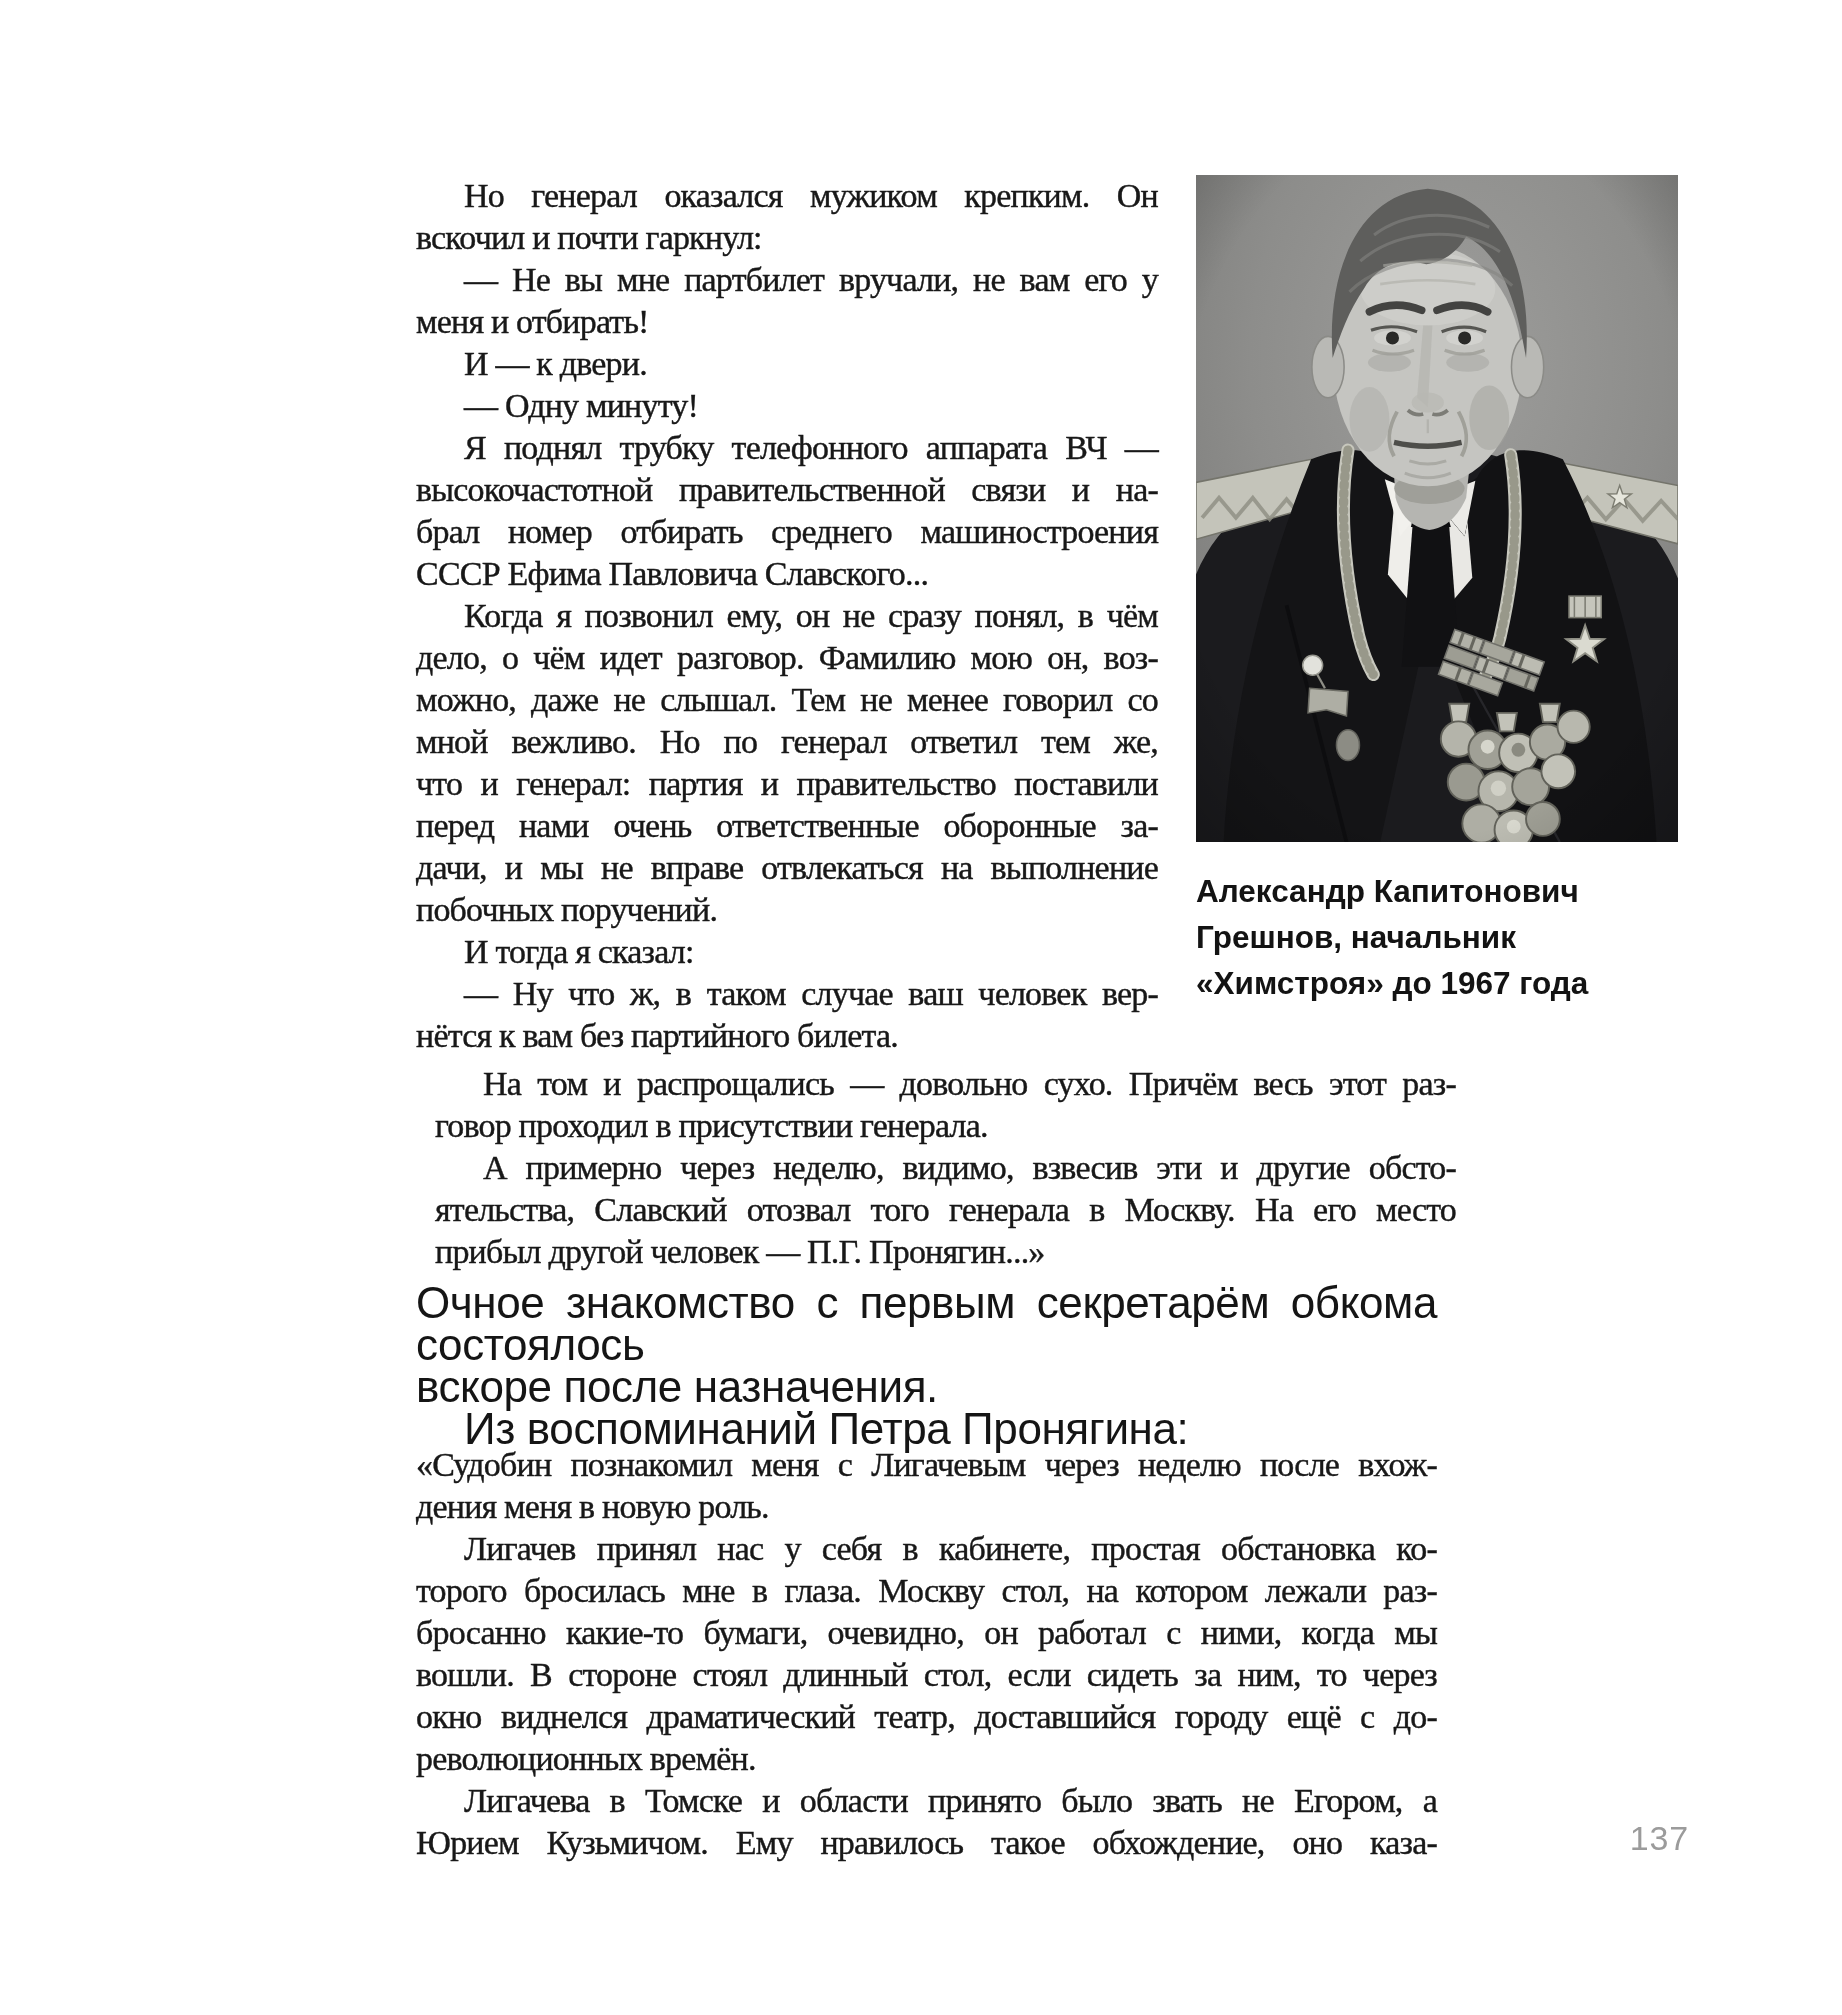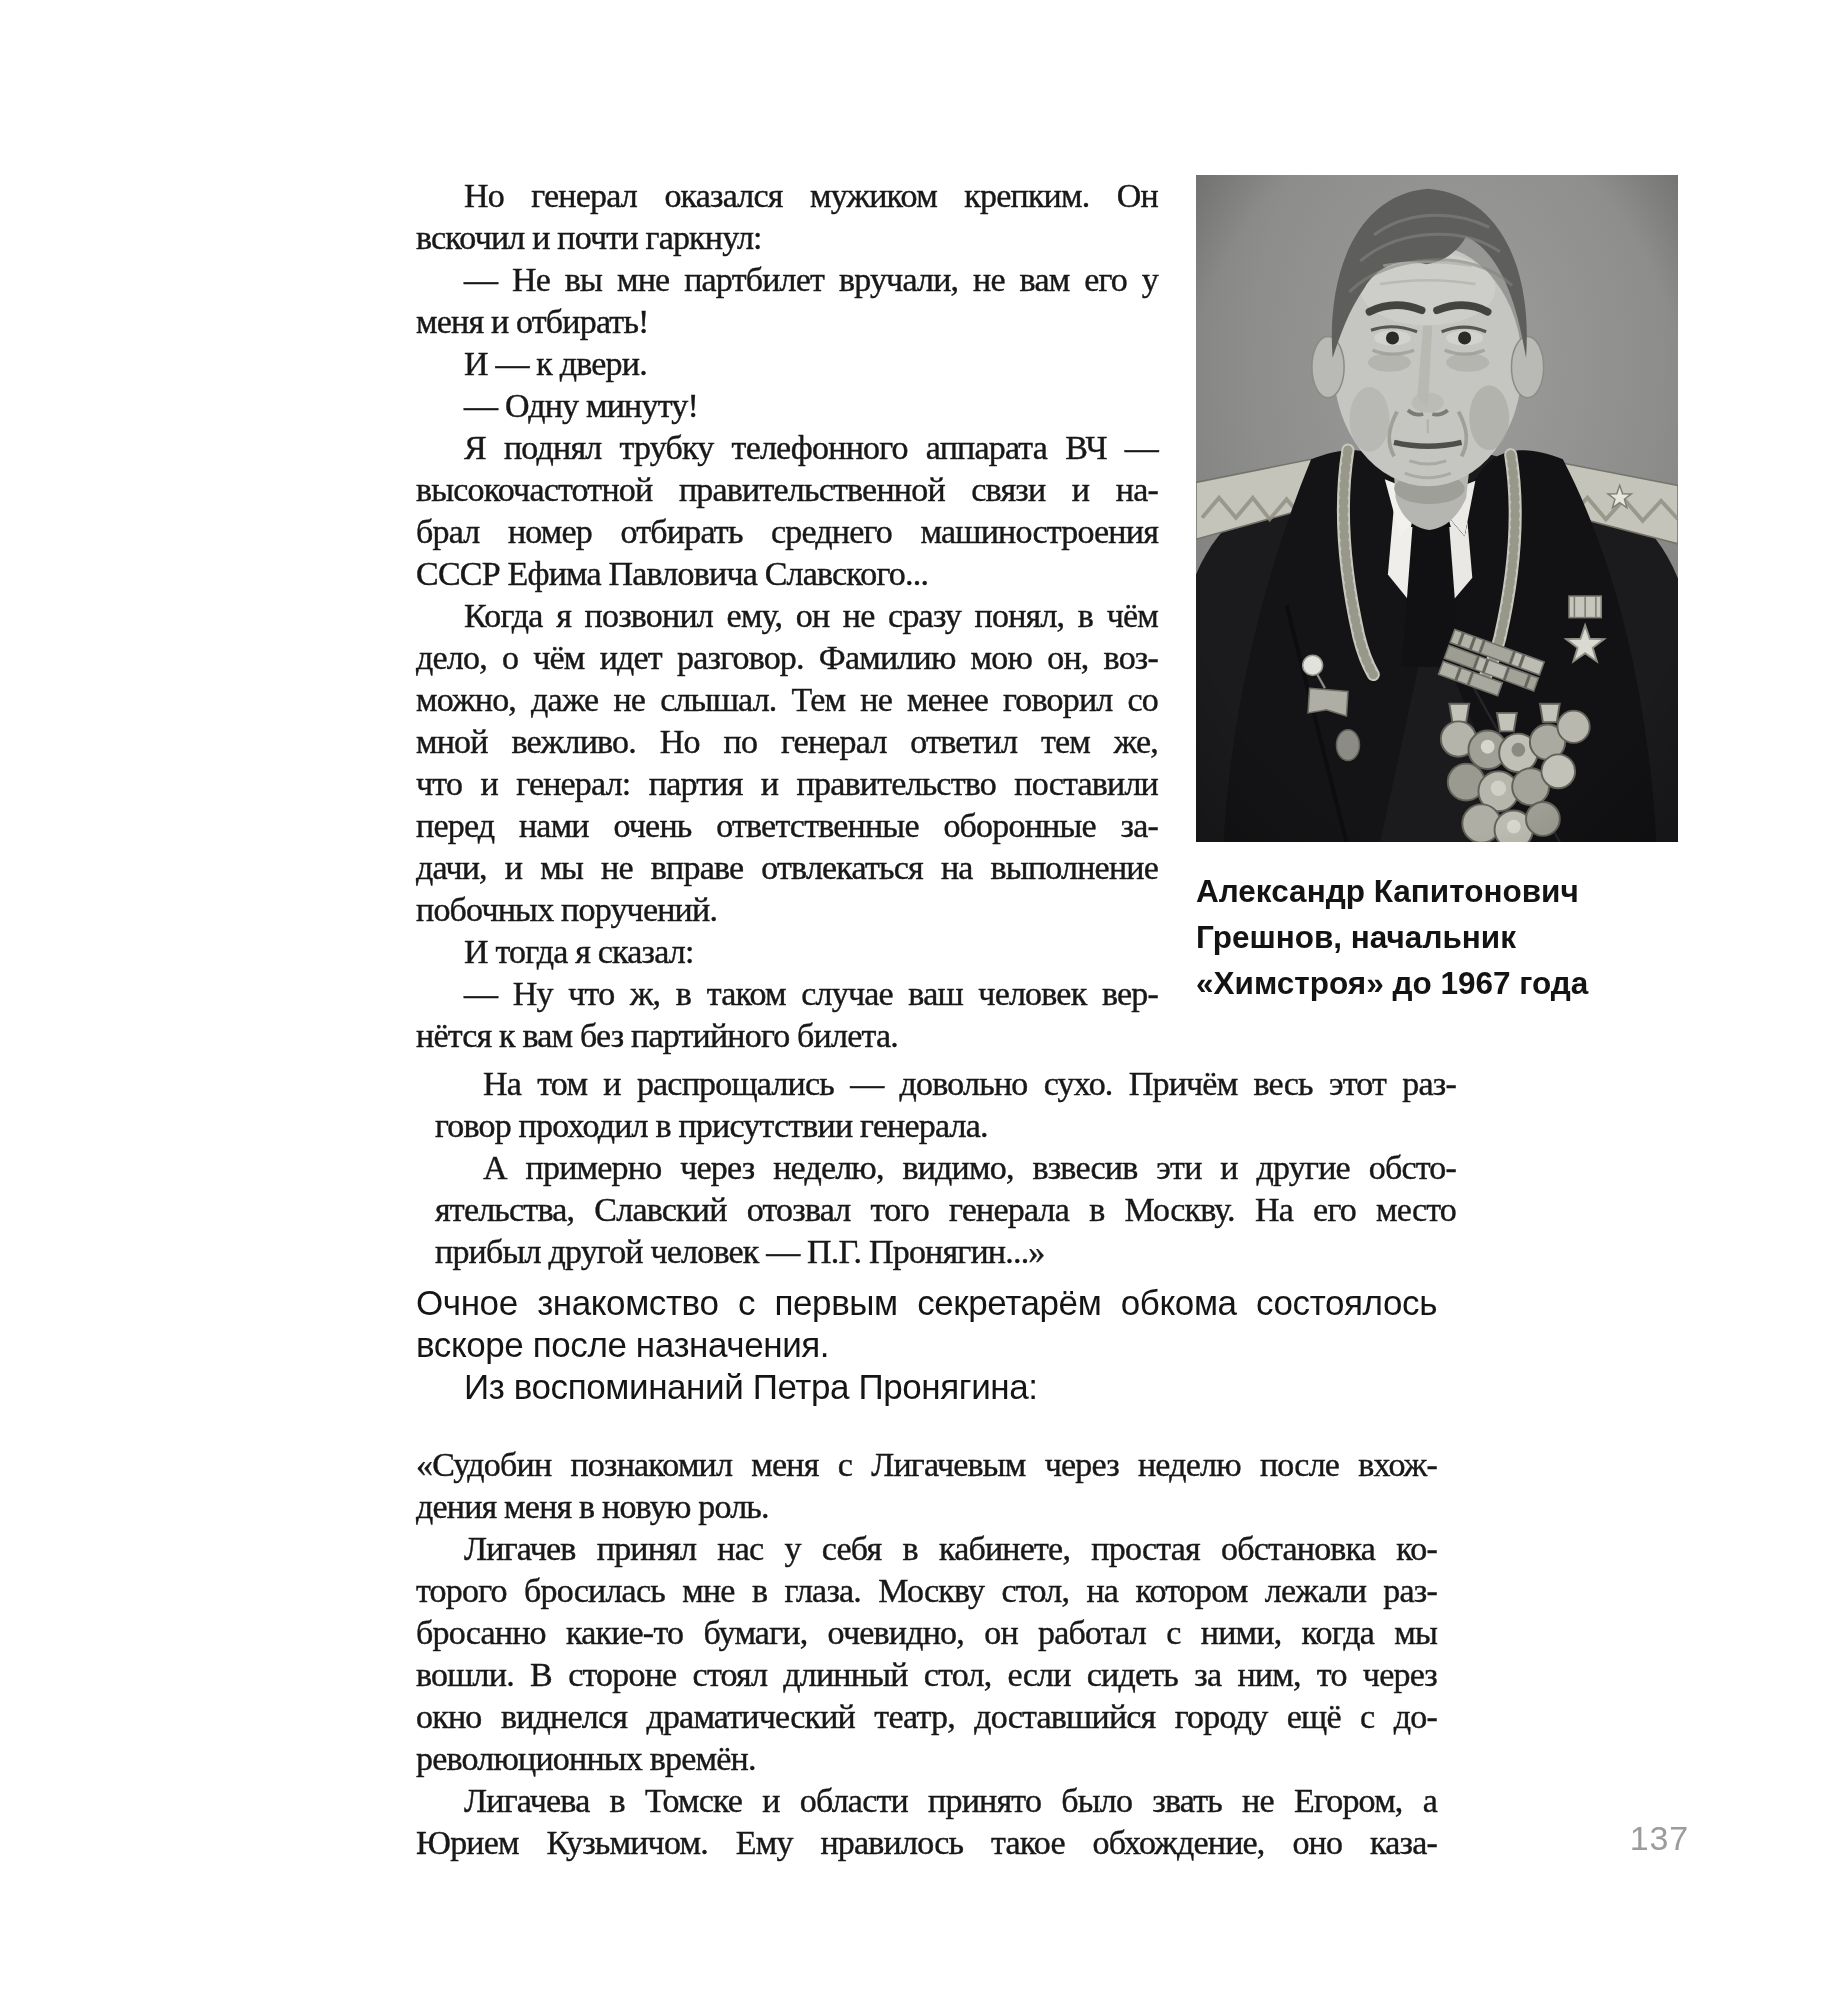--- a/index.html
+++ b/index.html
@@ -17,21 +17,21 @@
   .lines .line.fill{ text-align-last:justify; -moz-text-align-last:justify; }
   .lines .line.ind{ text-indent:48px; }
   .serif{
     font-family:"Liberation Serif", serif;
     font-size:34px;line-height:42px;letter-spacing:-0.8px;
     color:#181818;
     -webkit-text-stroke:0.4px #181818;
   }
   .sans{
     font-family:"Liberation Sans", sans-serif;
-    font-size:35px;line-height:42px;letter-spacing:-0.4px;color:#151515;
+    font-size:44px;line-height:42px;letter-spacing:-0.4px;color:#151515;
   }
   .sans-b{
     font-family:"Liberation Sans", sans-serif;
     font-weight:bold;font-size:31.5px;line-height:46px;letter-spacing:0;color:#131313;
   }
   
   .col-left   {position:absolute;left:416px;top:175px;width:742px;line-height:42px;}
   .photo      {position:absolute;left:1196px;top:175px;width:482px;height:667px;margin:0;}
   .photo svg  {display:block;width:100%;height:100%;}
   .caption    {position:absolute;left:1196px;top:868px;width:507px;}

